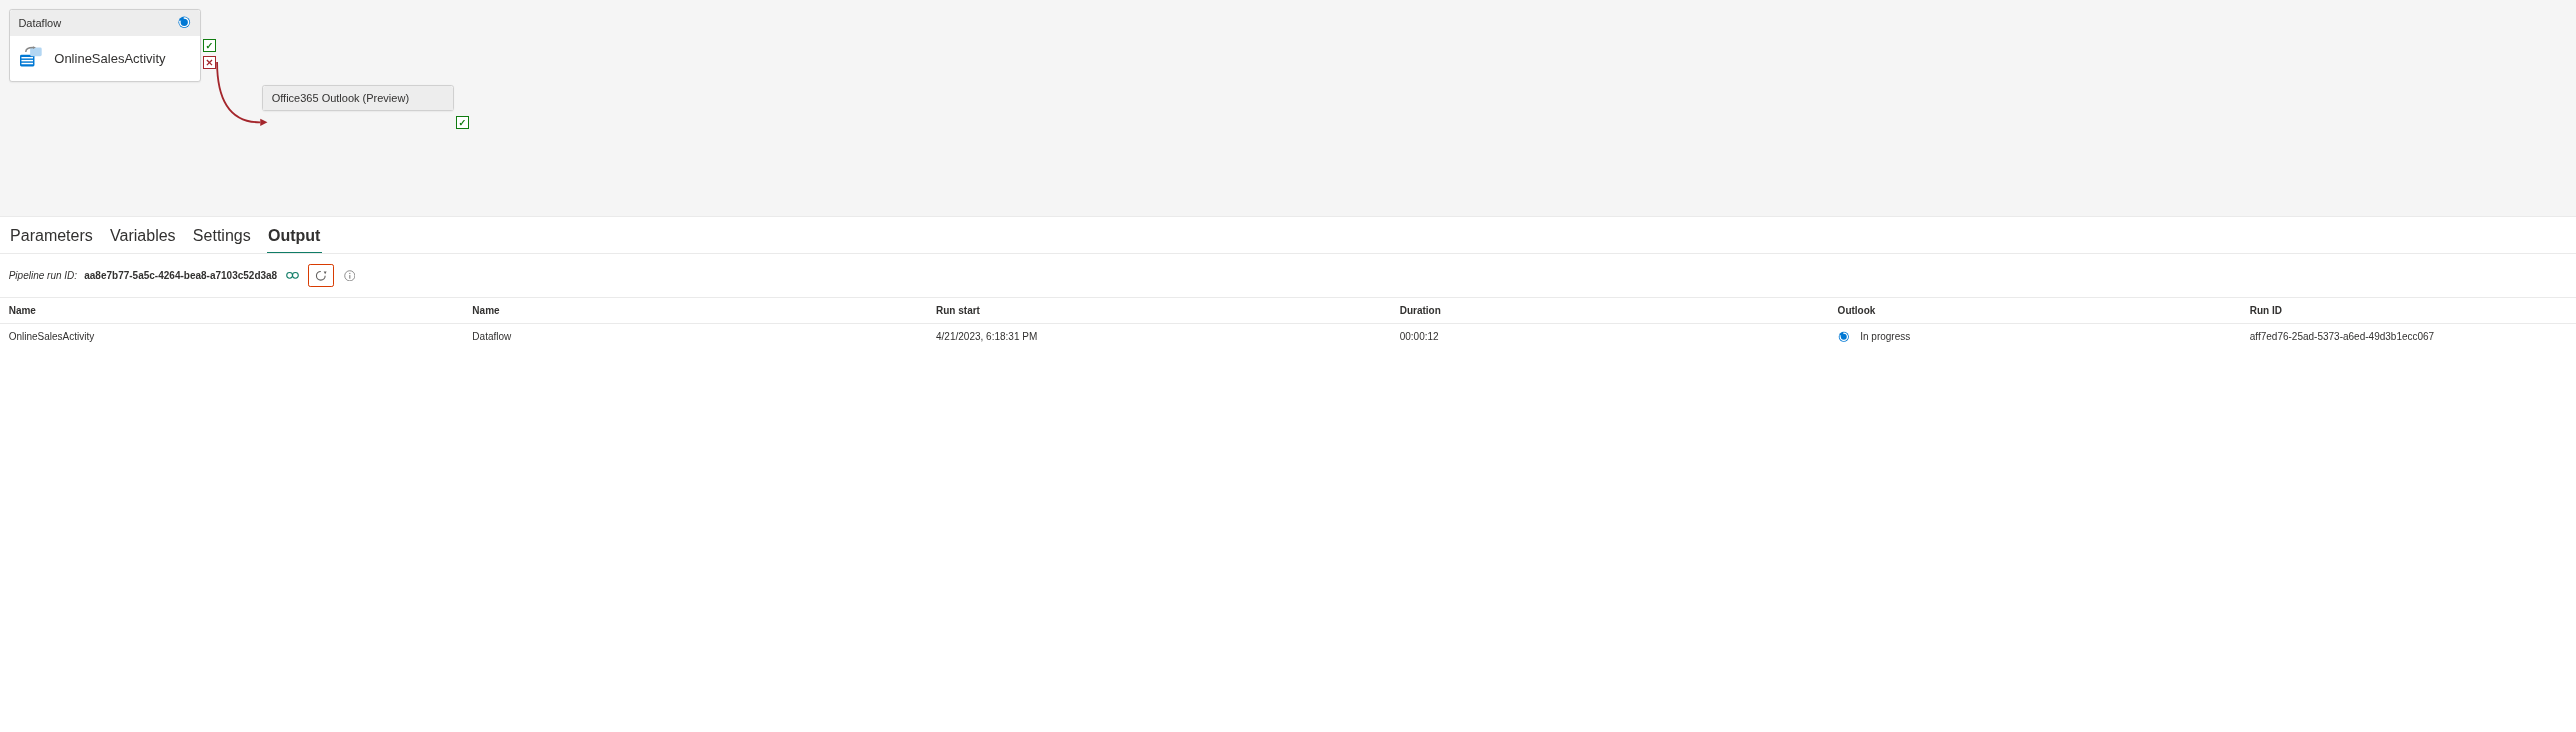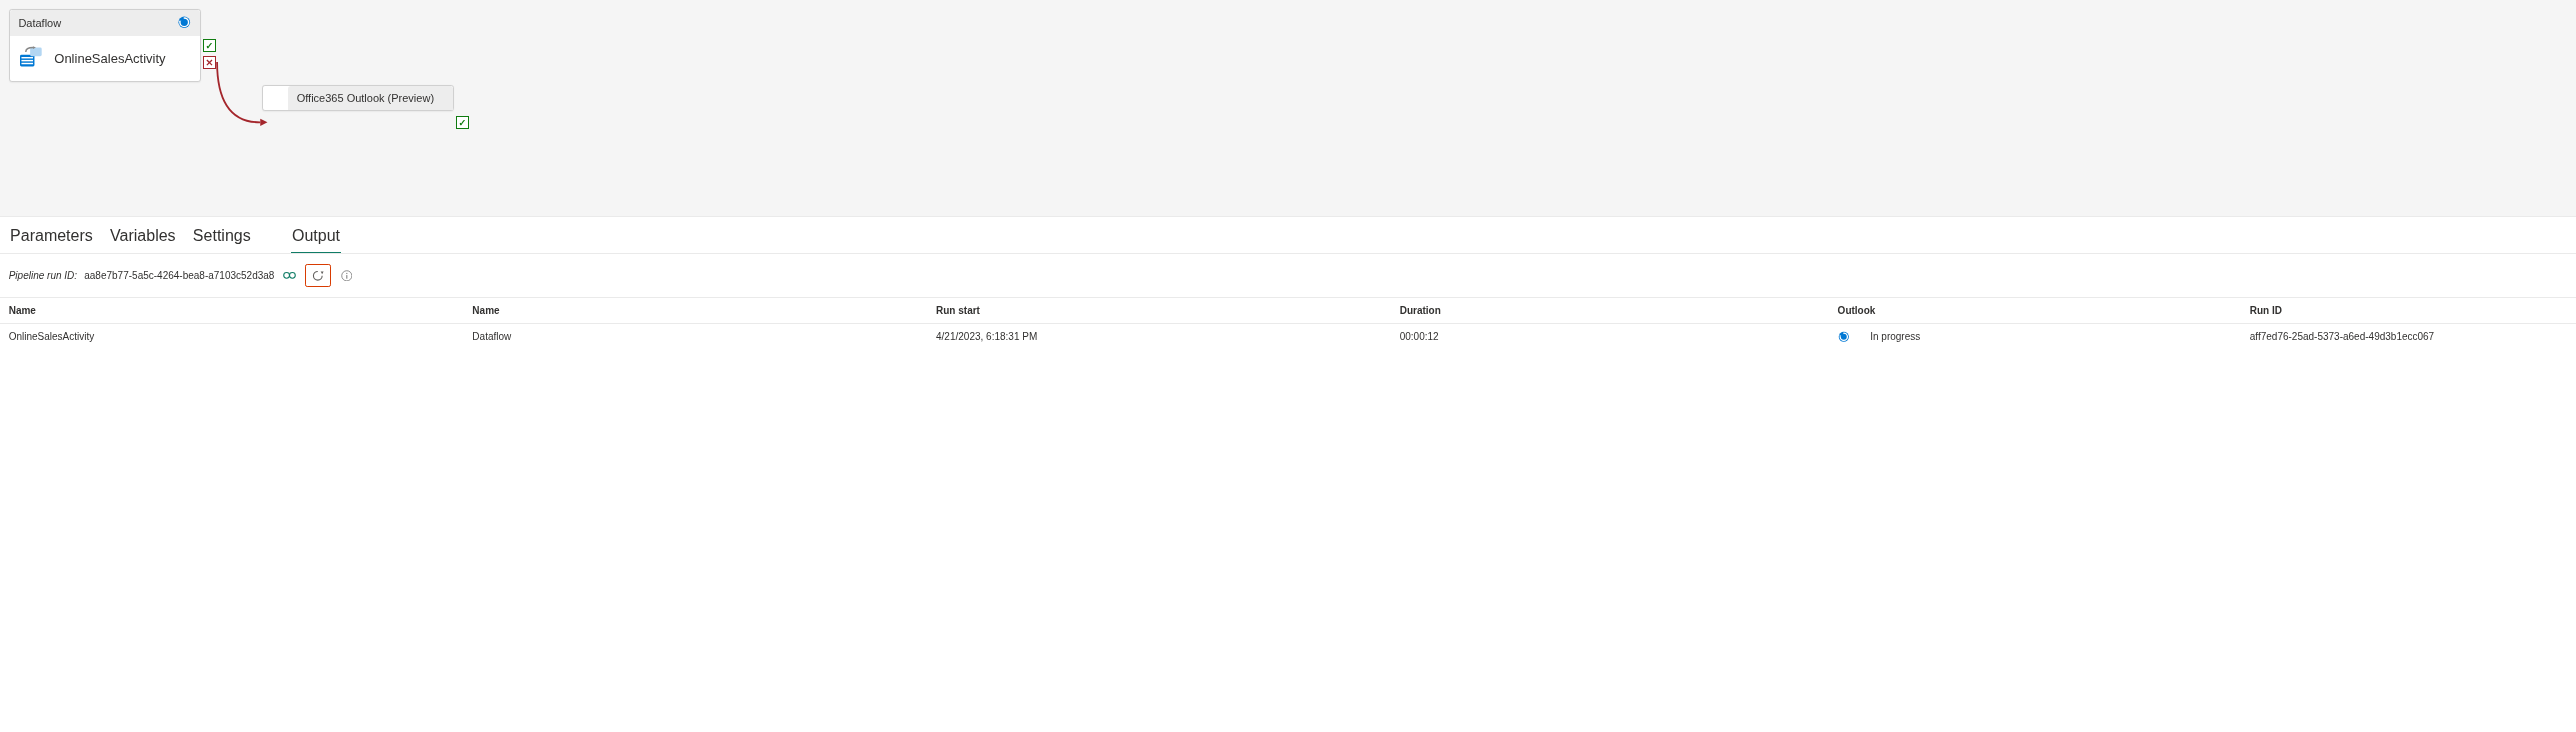--- a/index.html
+++ b/index.html
@@ -36,21 +36,21 @@
     }
     .activity-body {
       padding: 10px 10px;
       display: flex;
       align-items: center;
       gap: 10px;
       font-size: 13px;
       color: #323130;
     }
     .dataflow-card { top: 8.7px; left: 8.7px; }
-    .outlook-card { top: 85px; left: 262px; padding-left: 25px; }
+    .outlook-card { top: 85px; left: 262px; }
 
     .spinner-icon {
       width: 14.5px; height: 14.5px;
       display: inline-block;
     }
     .port-group {
       position: absolute;
       display: flex;
       flex-direction: column;
       gap: 4.3px;
@@ -80,31 +80,30 @@
       border-bottom: 0.7px solid #eaeaea;
     }
     .tab {
       padding: 0 1.4px 7.2px 1.4px;
       cursor: pointer;
       color: #323130;
       font-size: 16px;
     }
     .tab.active {
       border-bottom: 1.4px solid #107c66;
-      font-weight: 400;
-      margin-left: 24px;
+      font-weight: 700;
     }
     .run-id-row {
       display: flex;
       align-items: center;
       gap: 7.2px;
       padding: 10px 8.7px;
     }
     .run-id-label { color: #323130; font-style: italic; }
-    .run-id-value { font-weight: 400; }
+    .run-id-value { font-weight: 700; }
     .icon-btn {
       width: 16px; height: 16px;
       display: inline-flex;
       align-items: center;
       justify-content: center;
       cursor: pointer;
     }
     .refresh-highlight {
       border: 1.4px solid #d83b01;
       border-radius: 2.2px;
@@ -120,21 +119,21 @@
       padding: 7.2px 8.7px;
       border-top: 0.7px solid #eaeaea;
     }
     .output-table th {
       font-weight: 600;
       color: #323130;
     }
     .status-cell {
       display: flex;
       align-items: center;
-      gap: 21px;
+      gap: 11px;
     }
     .status-icon {
       width: 11.6px; height: 11.6px;
       display: inline-block;
     }
   </style>
 </head>
 <body>
 
 <div class="canvas-area">

